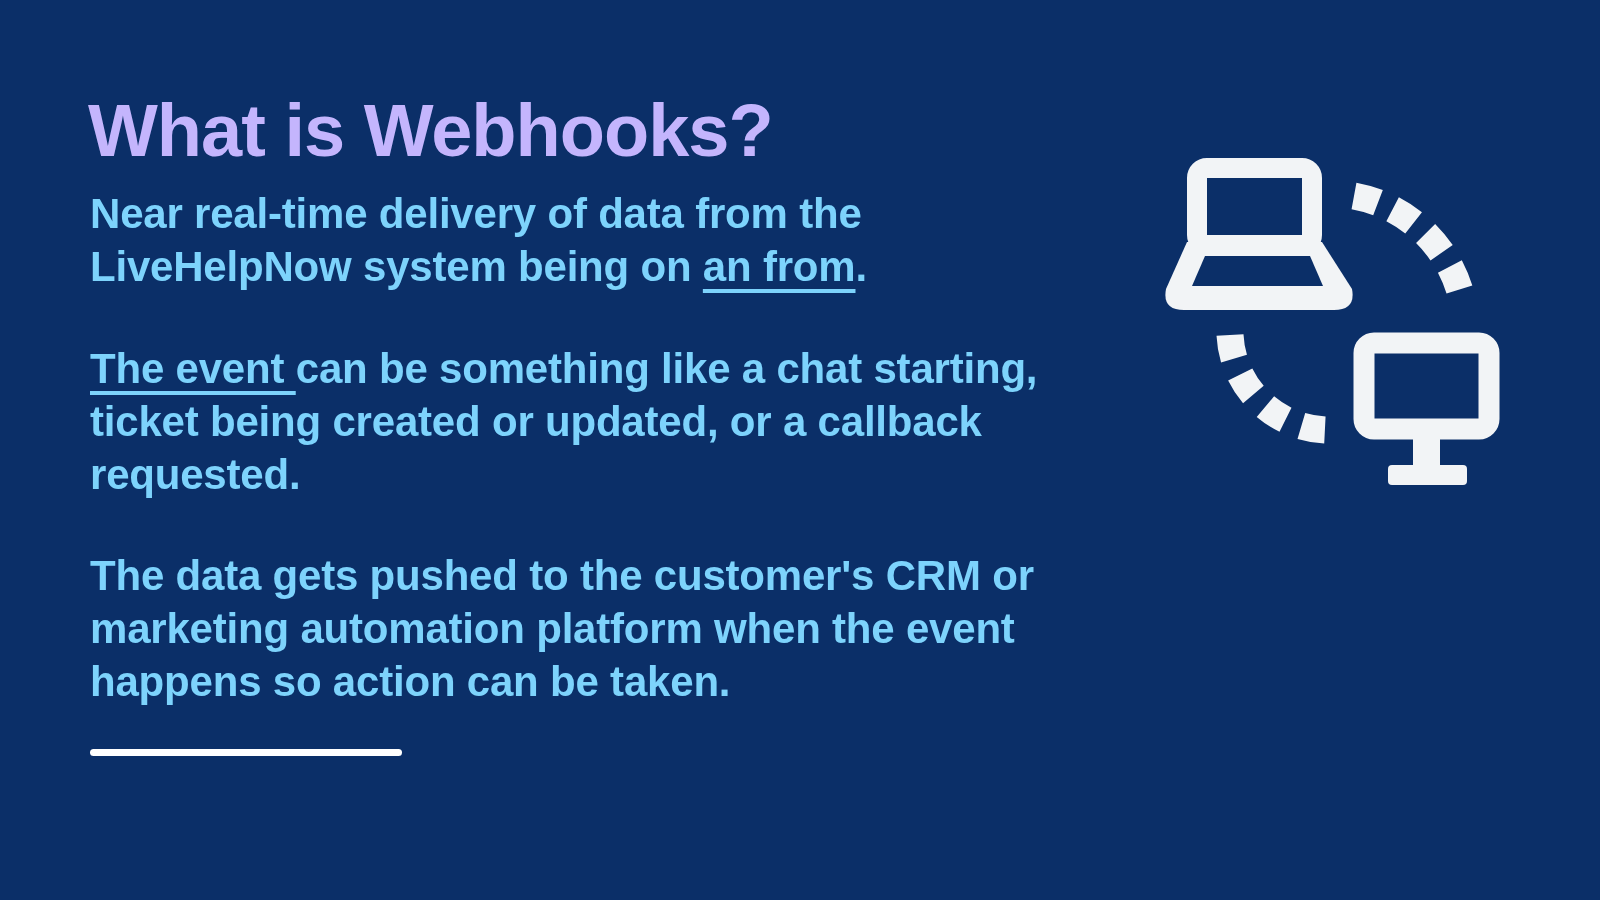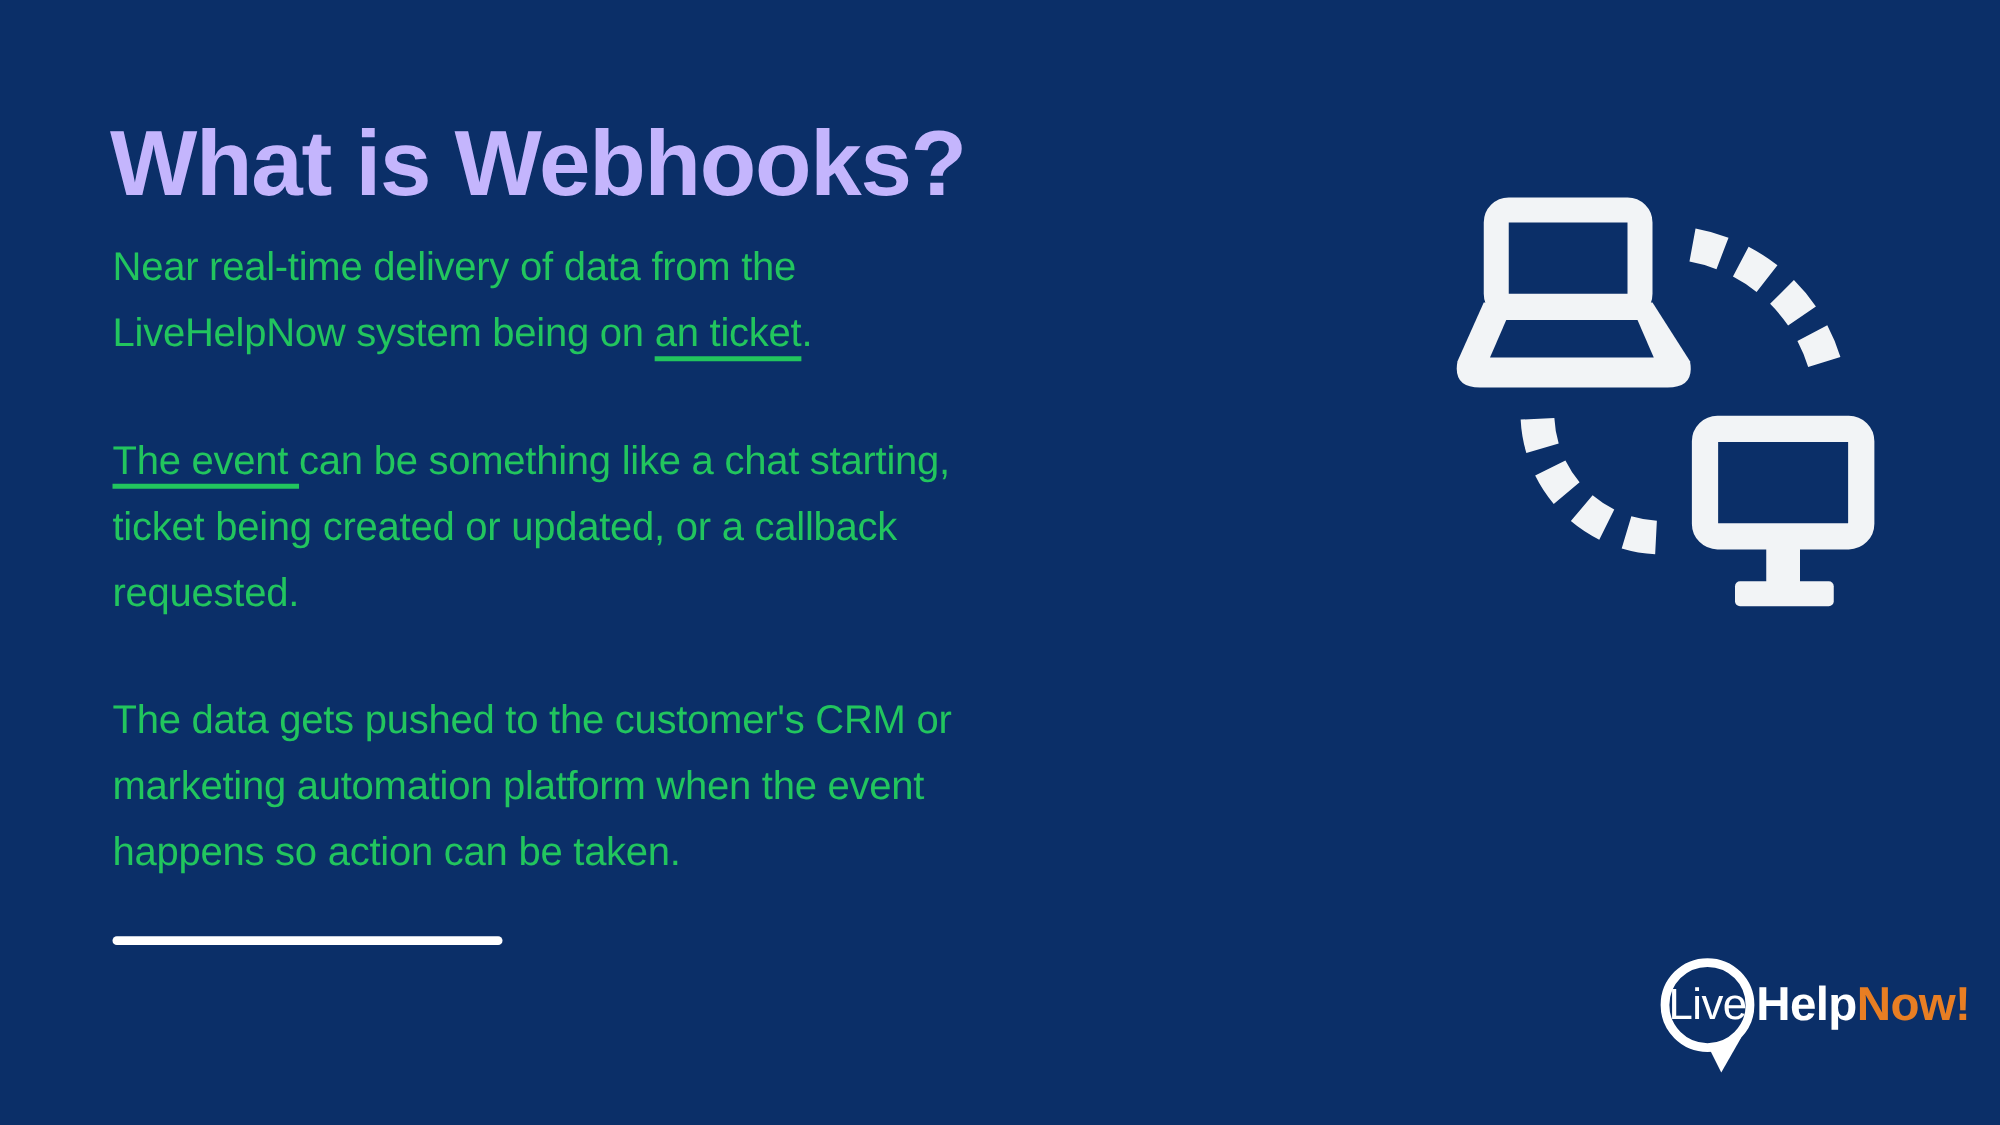--- a/index.html
+++ b/index.html
@@ -28,25 +28,25 @@
     font-weight: 700;
     letter-spacing: -1px;
     line-height: 1.15;
     color: #c4b5fd;
     white-space: nowrap;
   }
   .para {
     position: absolute;
     left: 90px;
     margin: 0;
-    font-size: 32px;
-    font-weight: 400;
+    font-size: 42px;
+    font-weight: 700;
     line-height: 53px;
     letter-spacing: -0.2px;
-    color: #22c55e;
+    color: #7dd3fc;
     white-space: nowrap;
   }
   .para-1 { top: 187px; }
   .para-2 { top: 342px; }
   .para-3 { top: 549px; }
   .u {
     text-decoration: underline;
     text-decoration-thickness: 4px;
     text-underline-offset: 8px;
   }
@@ -110,21 +110,21 @@
     font-weight: 700;
   }
 </style>
 </head>
 <body>
 
 <div class="slide">
 
   <h1 class="title">What is Webhooks?</h1>
 
-  <p class="para para-1"><span>Near real-time delivery of data from the</span><br><span>LiveHelpNow system being on </span><span class="u">an ticket</span><span>.</span></p>
+  <p class="para para-1"><span>Near real-time delivery of data from the</span><br><span>LiveHelpNow system being on </span><span class="u">an from</span><span>.</span></p>
 
   <p class="para para-3"><span>The data gets pushed to the customer's CRM or</span><br><span>marketing automation platform when the event</span><br><span>happens so action can be taken.</span></p>
 
   <p class="para para-2"><span class="u">The event </span><span>can be something like a chat starting,</span><br><span>ticket being created or updated, or a callback</span><br><span>requested.</span></p>
 
   <div class="divider"></div>
 
   <svg class="transfer-icon" viewBox="0 0 360 345" aria-hidden="true">
 
     <g>
@@ -136,22 +136,14 @@
     <g>
       <rect x="214" y="193" width="125" height="86" rx="10" fill="none" stroke="#F2F4F6" stroke-width="21"></rect>
       <rect x="263" y="284" width="27" height="34" fill="#F2F4F6"></rect>
       <rect x="238" y="315" width="79" height="20" rx="4" fill="#F2F4F6"></rect>
     </g>
 
     <path d="M204,46 A136,136 0 0 1 311,145" fill="none" stroke="#F2F4F6" stroke-width="27" stroke-dasharray="25 16"></path>
     <path d="M80,185 A100,100 0 0 0 175,280" fill="none" stroke="#F2F4F6" stroke-width="27" stroke-dasharray="24 17"></path>
   </svg>
 
-  <div class="logo">
-    <svg class="logo-bubble" viewBox="0 0 100 106" aria-hidden="true">
-      <circle cx="44" cy="47" r="34" fill="none" stroke="#FFFFFF" stroke-width="7"></circle>
-      <path d="M44,79 L71,73 L55,101 Z" fill="#FFFFFF"></path>
-    </svg>
-    <span class="logo-live">Live</span>
-    <span class="logo-text"><span class="logo-help">Help</span><span class="logo-now">Now!</span></span>
-  </div>
 
 </div>
 
 </body></html>

